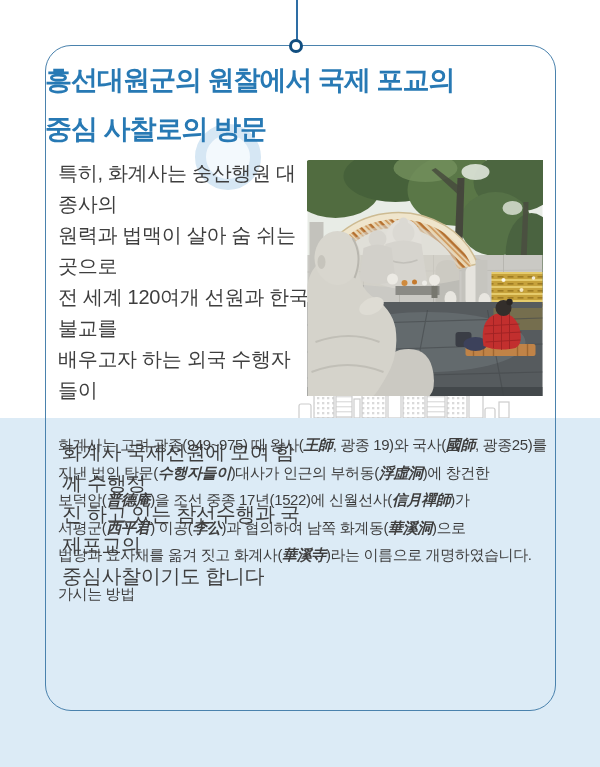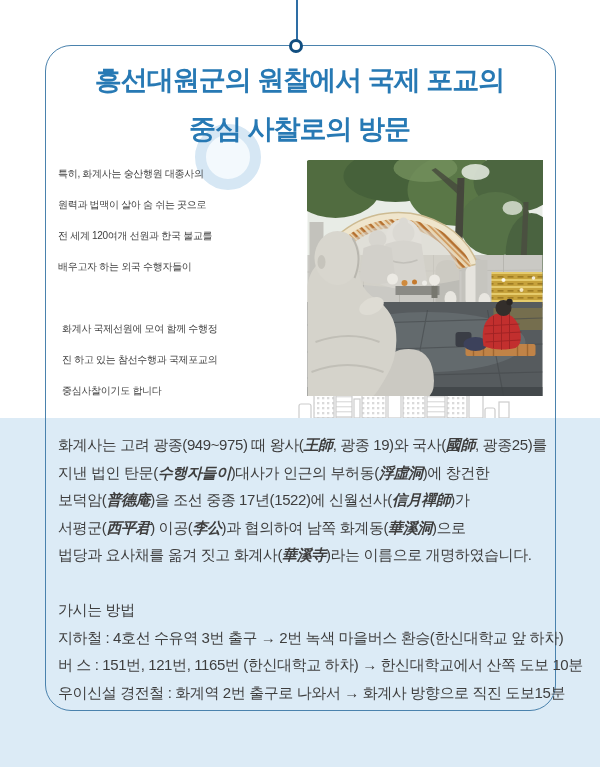--- a/index.html
+++ b/index.html
@@ -6,31 +6,31 @@
   body{
     width:600px;height:767px;position:relative;overflow:hidden;
     background:#ffffff;
     font-family:"Liberation Sans","DejaVu Sans",sans-serif;
     color:#3e3e3e;
   }
   .band{position:absolute;left:0;top:418px;width:600px;height:349px;background:#dcebf6;z-index:0;}
   .connector{position:absolute;left:296px;top:0;width:2px;height:40px;background:#2e6da4;z-index:4;}
   .card{position:absolute;left:45px;top:45px;width:509px;height:664px;border:1.5px solid #4a82ad;border-radius:26px;z-index:2;background:transparent;}
   .node-ring{position:absolute;left:289px;top:39px;width:8px;height:8px;border:3.5px solid #114e80;border-radius:50%;background:#ffffff;z-index:5;}
-  .title{position:absolute;left:45px;top:56px;width:509px;text-align:center;color:#2779b4;font-weight:bold;font-size:27px;line-height:49px;letter-spacing:-1px;z-index:3;}
+  .title{position:absolute;left:45px;top:56px;width:509px;color:#2779b4;font-weight:bold;font-size:27px;line-height:49px;letter-spacing:-1px;z-index:3;}
   .decor-ring{position:absolute;left:195px;top:124px;width:44px;height:44px;border:11px solid #d6e7f4;border-radius:50%;z-index:1;background:#f3f9fd;}
-  .intro{position:absolute;left:58px;top:158px;width:252px;font-size:10px;line-height:31px;color:#3e3e3e;z-index:3;letter-spacing:-0.3px;}
+  .intro{position:absolute;left:58px;top:158px;width:252px;font-size:20px;line-height:31px;color:#3e3e3e;z-index:3;letter-spacing:-0.3px;}
   .intro .para{margin:0 0 31px 0;white-space:pre-line;}
   .intro .para:last-child{margin:4px;}
   .photo-frame{position:absolute;left:307px;top:160px;width:236px;height:236px;z-index:3;overflow:hidden;}
   .skyline{position:absolute;left:296px;top:381px;width:228px;height:37px;z-index:1;}
   .history{position:absolute;left:58px;top:431px;width:500px;font-size:15px;line-height:27.5px;color:#3e3e3e;z-index:3;white-space:pre-line;letter-spacing:-0.4px;}
   .history b,.directions b{font-weight:bold;font-style:italic;}
   .directions{position:absolute;left:58px;top:580px;width:500px;font-size:15px;line-height:27.5px;color:#3e3e3e;z-index:3;letter-spacing:-0.4px;}
-  .directions .heading{margin:16px 0 0 0;}
+  .directions .heading{margin:0 0 0 0;}
   .directions .lines{white-space:pre;}
 </style>
 </head>
 <body>
 
 <div class="band"></div>
 
 <div class="connector"></div>
 <div class="node-ring"></div>
 
@@ -199,14 +199,13 @@
     <ellipse cx="64" cy="146" rx="13" ry="8" fill="#dedcd4" transform="rotate(-25 64 146)"></ellipse>
     <path d="M8,182 Q42,170 72,182" fill="none" stroke="#c1bfb7" stroke-width="2"></path>
     <path d="M4,212 Q40,198 76,212" fill="none" stroke="#c1bfb7" stroke-width="2"></path>
   </svg>
 </div>
 
 <div class="history">화계사는 고려 광종(949~975) 때 왕사(<b>王師</b>, 광종 19)와 국사(<b>國師</b>, 광종25)를<br>지낸 법인 탄문(<b>수행자들이</b>)대사가 인근의 부허동(<b>浮虛洞</b>)에 창건한<br>보덕암(<b>普德庵</b>)을 조선 중종 17년(1522)에 신월선사(<b>信月禪師</b>)가<br>서평군(<b>西平君</b>) 이공(<b>李公</b>)과 협의하여 남쪽 화계동(<b>華溪洞</b>)으로<br>법당과 요사채를 옮겨 짓고 화계사(<b>華溪寺</b>)라는 이름으로 개명하였습니다.</div>
 
 <div class="directions">
   <p class="heading">가시는 방법</p>
-  <div class="lines">지하철 : 4호선 수유역 3번 출구 → 2번 녹색 마을버스 환승(한신대학교 앞 하차)<br>버 스 : 151번, 121번, 1165번 (한신대학교 하차) → 한신대학교에서 산쪽 도보 10분<br>우이신설 경전철 : 화계역 2번 출구로 나와서 → 화계사 방향으로 직진 도보15분</div>
 </div>
 
 </body></html>

